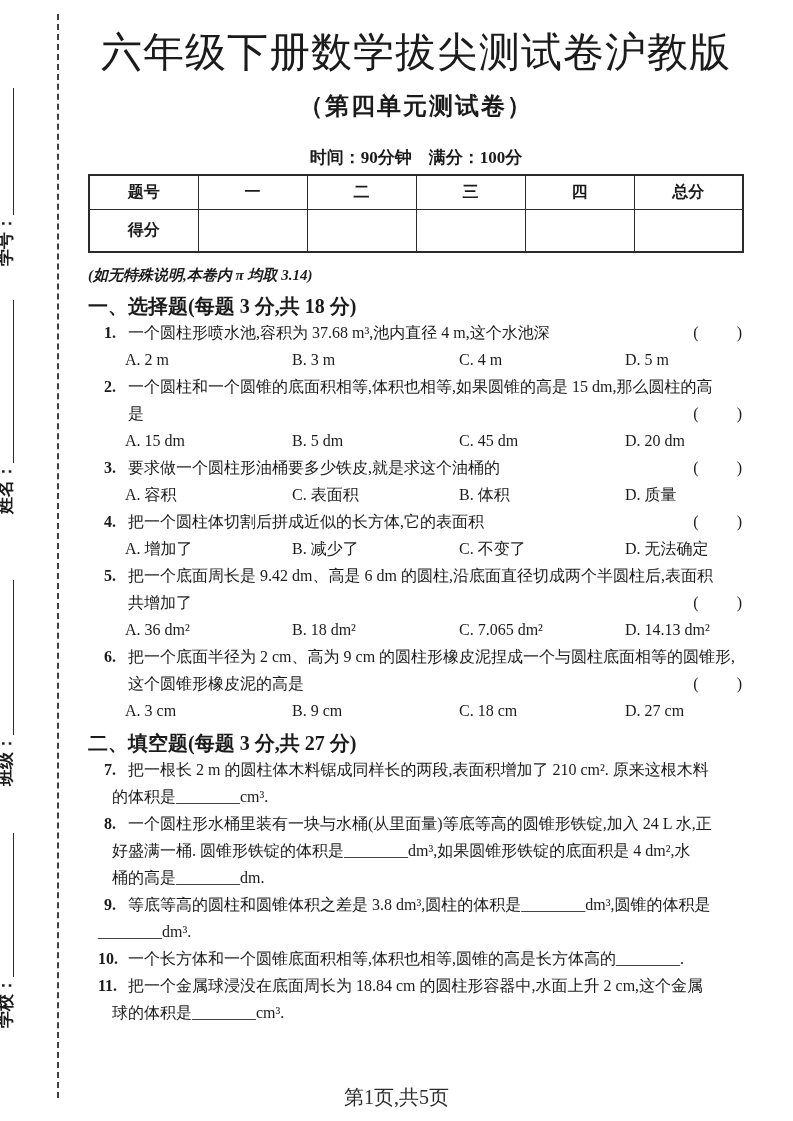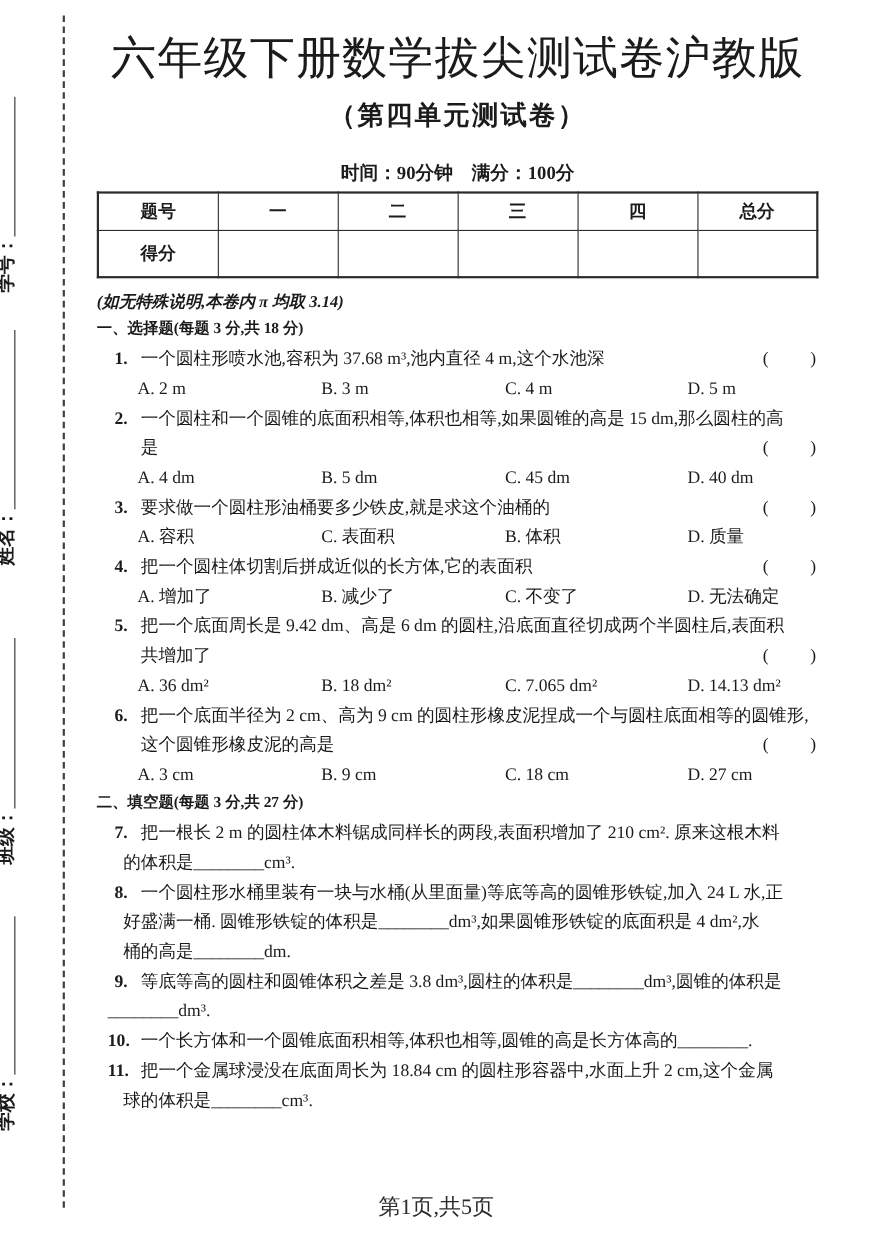--- a/index.html
+++ b/index.html
@@ -43,21 +43,21 @@
     border:2px solid #2b2b2b; table-layout:fixed;
   }
   table.score th, table.score td {
     border:1px solid #2b2b2b; font-size:16px; font-weight:700;
     text-align:center; padding:0;margin-top:32px;
   }
   table.score tr.hrow th { height:33px; }
   table.score tr.srow th, table.score tr.srow td { height:41px; }
 
   .note { margin-top:10px; font-size:15px; line-height:24px; font-style:italic; font-weight:600; }
-  .sec-heading { font-size:14px; line-height:26px; font-weight:700; }
+  .sec-heading { margin-top:6px; font-size:20px; line-height:26px; font-weight:700; }
 
   .qline { font-size:16px; line-height:27px; }
   .flexline { display:flex; }
   .qfirst { padding-left:16px; }
   .qfirst.dd { padding-left:10px; }
   .qnum  { flex:0 0 24px; font-weight:700; }
   .qfirst.dd .qnum { flex:0 0 30px; }
   .qtext { flex:1 1 auto; }
   .bracket { flex:none; padding-left:8px; letter-spacing:2px; }
   .qcont  { padding-left:40px; }
@@ -145,24 +145,24 @@
     <div>
       <div class="qline qfirst flexline">
         <span class="qnum">2.</span>
         <span class="qtext">一个圆柱和一个圆锥的底面积相等,体积也相等,如果圆锥的高是 15 dm,那么圆柱的高</span>
       </div>
       <div class="qline qcont flexline">
         <span class="qtext">是</span>
         <span class="bracket">(　　)</span>
       </div>
       <div class="opts">
-        <span>A. 4 dm</span>
+        <span>A. 15 dm</span>
         <span>B. 5 dm</span>
         <span>C. 45 dm</span>
-        <span>D. 40 dm</span>
+        <span>D. 20 dm</span>
       </div>
     </div>
 
     <div>
       <div class="qline qfirst flexline">
         <span class="qnum">3.</span>
         <span class="qtext">要求做一个圆柱形油桶要多少铁皮,就是求这个油桶的</span>
         <span class="bracket">(　　)</span>
       </div>
       <div class="opts">

